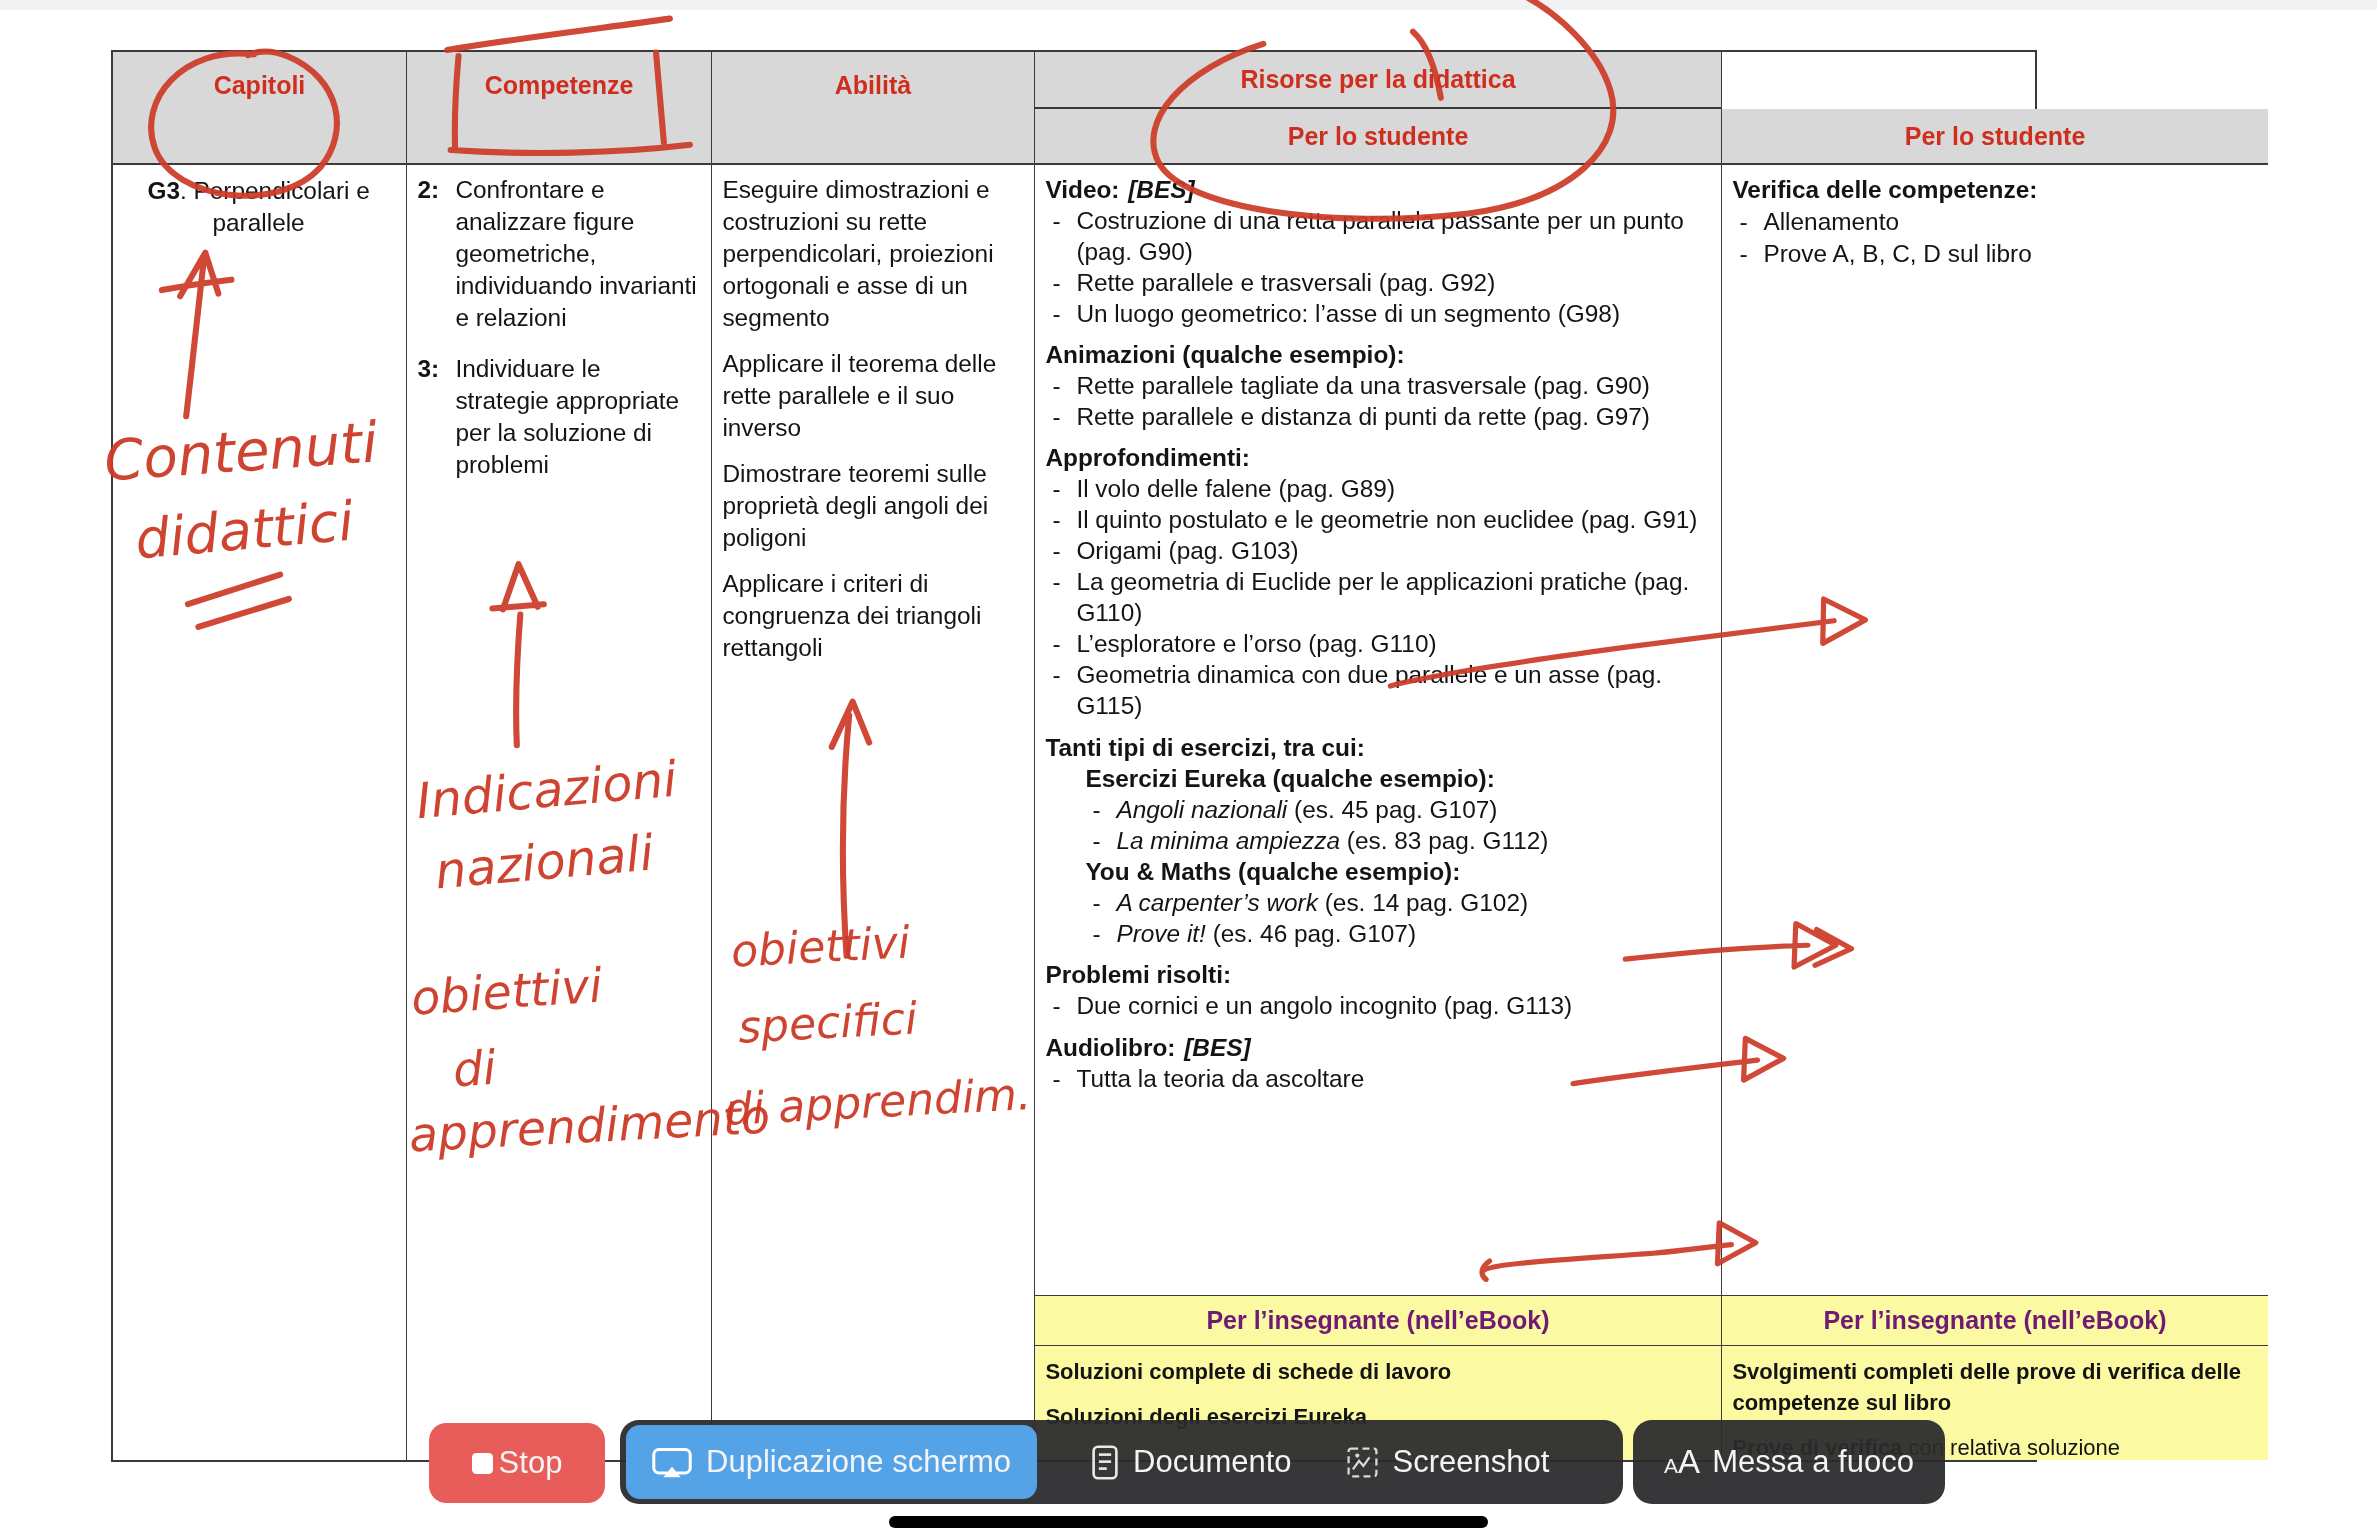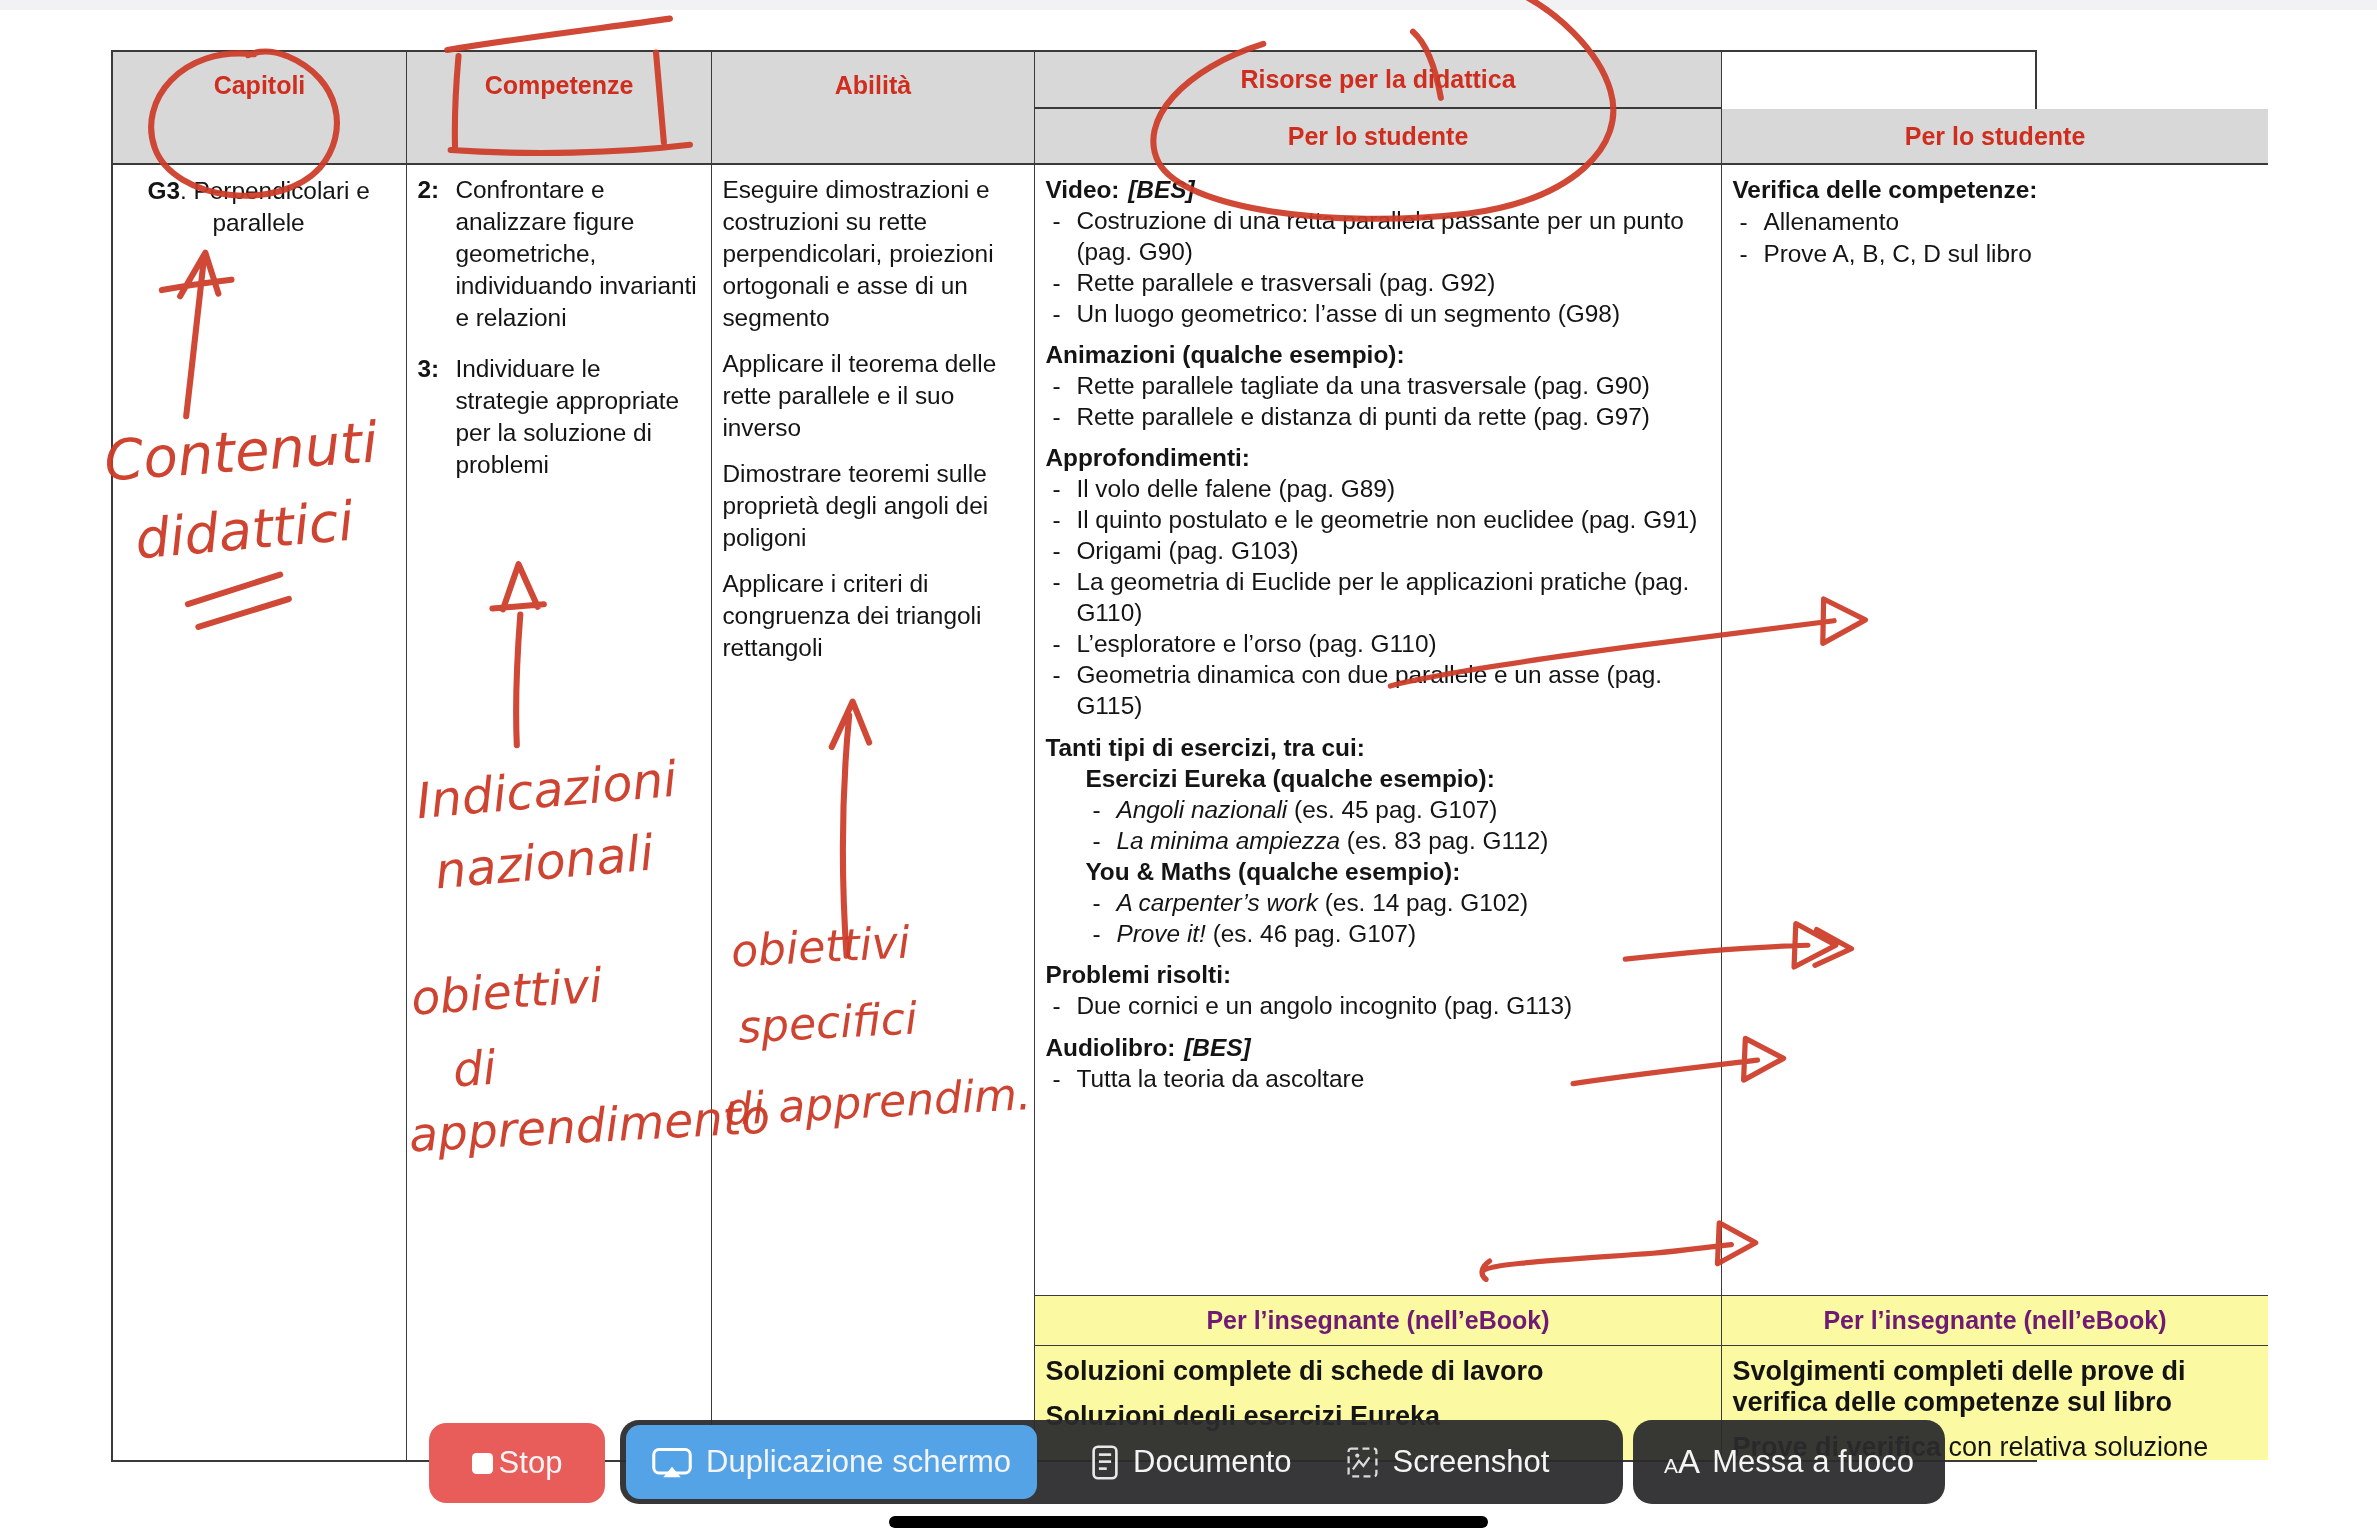--- a/index.html
+++ b/index.html
@@ -28,21 +28,21 @@
   .numitem .num{width:38px;flex:none;font-weight:bold;}
   .para{margin:0 0 14px 0;}
   .sect{margin:10.4px 0 0 0;}
   .sect.first{margin-top:0;}
   .b{position:relative;padding-left:31px;}
   .b::before{content:"-";position:absolute;left:7px;top:0;}
   .sub{margin-left:40px;}
   .em{font-style:italic;}
   .ycell{background:#fbf9a1;}
   .yhead{color:#701a75;font-weight:bold;font-size:25px;display:flex;align-items:center;justify-content:center;}
-  .ybody{font-size:27px;line-height:31px;padding:10.4px 14px 0 10.4px;}
+  .ybody{font-size:22px;line-height:31px;padding:10.4px 14px 0 10.4px;}
   .ybody .yp{margin:0 0 14px 0;font-weight:bold;}
 
   
   .ink{position:absolute;left:0;top:0;z-index:5;pointer-events:none;}
   .ink path{stroke:#cc3a27;stroke-width:7;fill:none;stroke-linecap:round;stroke-linejoin:round;opacity:.93;}
   .ink path.thin{stroke-width:6;}
   .hw{position:absolute;z-index:5;color:#cc3a27;font-family:"DejaVu Sans",sans-serif;
       font-style:italic;white-space:nowrap;pointer-events:none;opacity:.95;}
 
   

